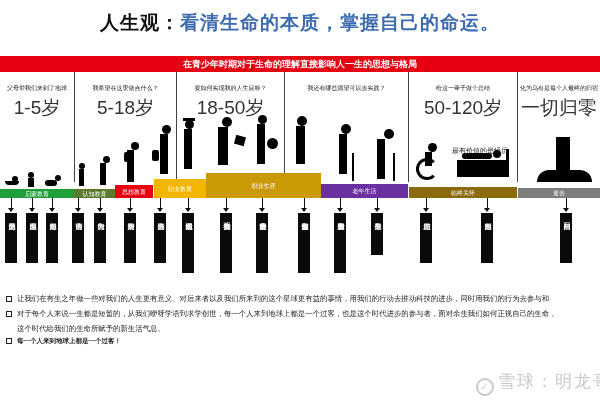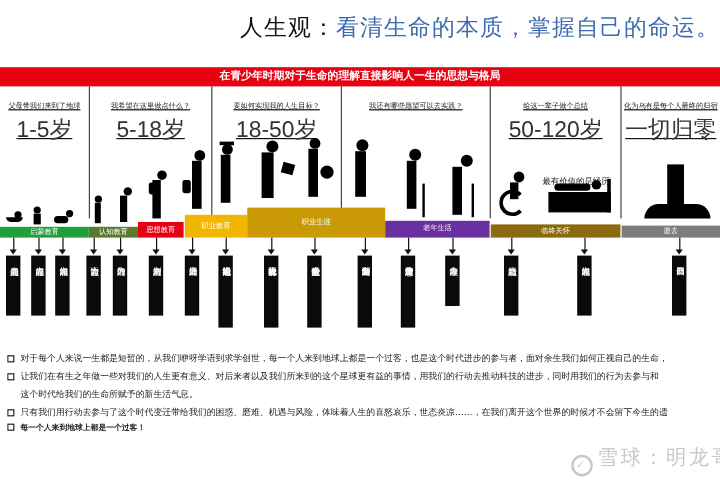--- a/index.html
+++ b/index.html
@@ -1,25 +1,25 @@
 <!DOCTYPE html>
 <html><head>
 <meta charset="utf-8">
 <style>
   * { box-sizing: border-box; margin: 0; padding: 0; }
   html, body { width: 600px; height: 400px; background: #ffffff; overflow: hidden; }
   body { position: relative; font-family: "DejaVu Sans", "Liberation Sans", sans-serif; color: #111; }
 
-  .title { position: absolute; top: 10px; left: 0; width: 600px; text-align: right; font-size: 19px; font-weight: normal; letter-spacing: 1px; }
+  .title { position: absolute; top: 10px; left: 0; width: 600px; text-align: center; font-size: 19px; font-weight: bold; letter-spacing: 1px; }
   .title .t-black { color: #111; }
   .title .t-blue { color: #3d6bb0; }
 
   .banner { position: absolute; top: 56px; left: 0; width: 600px; height: 16px; background: #e60012; color: #fff; font-size: 9px; font-weight: bold; text-align: center; line-height: 16px; }
 
-  .col { position: absolute; top: 72px; height: 118px; text-decoration: underline; }
+  .col { position: absolute; top: 72px; height: 118px; }
   .divider { position: absolute; top: 72px; width: 1px; height: 110px; background: #444; }
   .col .q { font-size: 6px; color: #222; text-align: center; margin-top: 12px; white-space: nowrap; }
   .col .age { font-size: 19px; color: #333; text-align: center; margin-top: 2px; font-family: "Liberation Sans", sans-serif; }
 
   .fig { position: absolute; background: #000; }
   .head { position: absolute; background: #000; border-radius: 50%; }
 
   .stage { position: absolute; color: #fff; font-size: 6px; text-align: center; }
 
   .skill-line { position: absolute; width: 1px; background: #111; }
@@ -191,22 +191,21 @@
 <div class="skill" style="left:220px;height:60px">执行变现能力</div>
 <div class="skill" style="left:256px;height:60px">事业经营能力</div>
 <div class="skill" style="left:298px;height:60px">谋划整合能力</div>
 <div class="skill" style="left:334px;height:60px">智慧传承能力</div>
 <div class="skill" style="left:371px;height:42px">分享能力</div>
 <div class="skill" style="left:420px;height:50px">总结能力</div>
 <div class="skill" style="left:481px;height:50px">感知能力</div>
 <div class="skill" style="left:560px;height:50px">回归自然</div>
 
 <div class="bullets">
+  <div class="b"><span class="box"></span><span>让我们在有生之年做一些对我们的人生更有意义、对后来者以及我们所来到的这个星球更有益的事情，用我们的行动去推动科技的进步，同时用我们的行为去参与和</span></div>
   <div class="b"><span class="box"></span><span>对于每个人来说一生都是短暂的，从我们咿呀学语到求学创世，每一个人来到地球上都是一个过客，也是这个时代进步的参与者，面对余生我们如何正视自己的生命，</span></div>
-  <div class="b"><span class="box"></span><span>让我们在有生之年做一些对我们的人生更有意义、对后来者以及我们所来到的这个星球更有益的事情，用我们的行动去推动科技的进步，同时用我们的行为去参与和</span></div>
   <div class="b indent"><span>这个时代给我们的生命所赋予的新生活气息。</span></div>
-  <div class="b"><span class="box"></span><span>只有我们用行动去参与了这个时代变迁带给我们的困惑、磨难、机遇与风险，体味着人生的喜怒哀乐，世态炎凉……，在我们离开这个世界的时候才不会留下今生的遗</span></div>
   <div class="b" style="font-size:6.5px;line-height:11px;font-weight:bold"><span class="box"></span><span>每一个人来到地球上都是一个过客！</span></div>
 </div>
 
 <div class="watermark">
   <span class="logo">✓</span><span>雪球：明龙哥</span>
 </div>
 
 </body></html>

